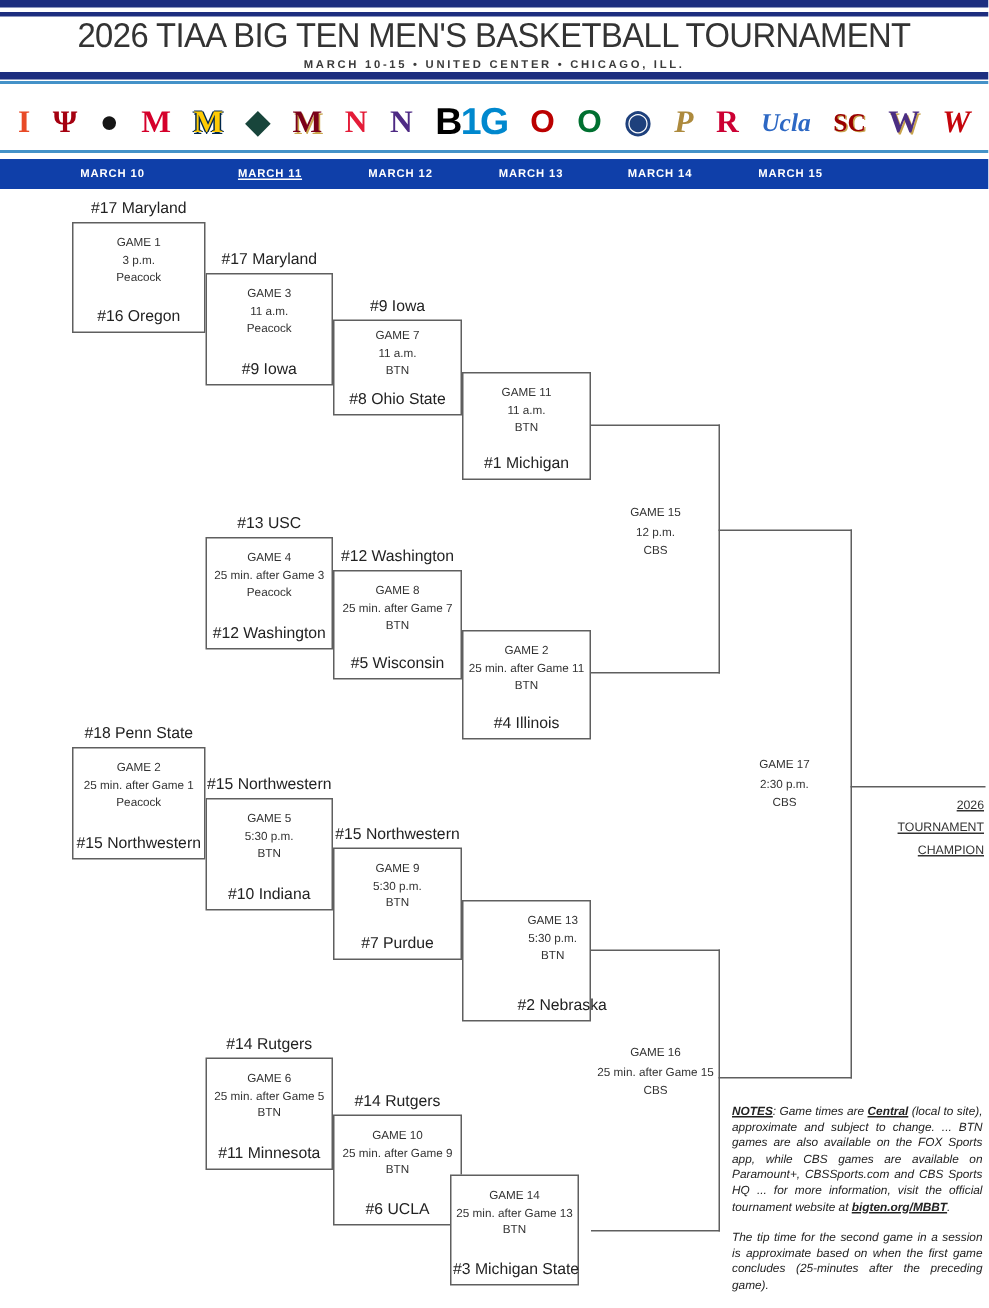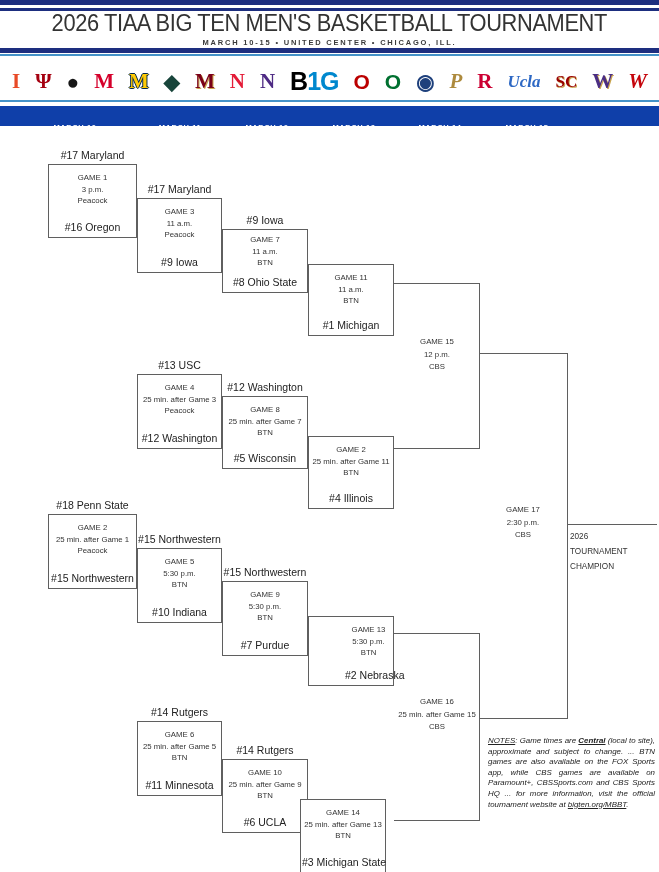--- a/index.html
+++ b/index.html
@@ -30,47 +30,47 @@
   .lg-sans{font-family:"Liberation Sans", sans-serif;}
   .lg-italic{font-style:italic;}
   .lg-outline{text-shadow:-1px 0 #00274C,1px 0 #00274C,0 -1px #00274C,0 1px #00274C;}
   .lg-goldshadow{text-shadow:1px 1px 0 #C9A44C;}
   .lg-b1g{font-size:25px;letter-spacing:-1px;font-family:"Liberation Sans", sans-serif;font-weight:bold;}
   .lg-small{font-size:17px;}
   
   .datebar{position:absolute;top:106px;left:0;width:659px;height:20px;background:#0F3FA9;}
   .datebar span{
     position:absolute;top:0;transform:translateX(-50%);line-height:20px;
-    color:#fff;font-size:7.5px;font-weight:bold;letter-spacing:0.6px;white-space:nowrap;margin-top:12px;
+    color:#fff;font-size:7.5px;font-weight:bold;letter-spacing:0.6px;white-space:nowrap;
   }
   
   .game{position:absolute;}
   .team-label{
     height:16px;line-height:15px;text-align:center;font-size:10.5px;color:#222;
-    white-space:nowrap;overflow:visible;margin-top:16px;
+    white-space:nowrap;overflow:visible;
   }
   .gbox{
     border:1.3px solid #5F5F5F;background:#fff;box-sizing:border-box;
     display:flex;flex-direction:column;justify-content:space-between;
     padding:7px 1px 3px 1px;
   }
   .ginfo{text-align:center;font-size:7.8px;line-height:11.5px;color:#333;white-space:nowrap;}
   .team-bottom{text-align:center;font-size:10.5px;color:#222;white-space:nowrap;line-height:13px;}
   .hline{position:absolute;height:1.3px;background:#5F5F5F;}
   .vline{position:absolute;width:1.3px;background:#5F5F5F;}
   .ftext{position:absolute;text-align:center;font-size:7.8px;line-height:12.5px;color:#333;white-space:nowrap;}
-  .champ{position:absolute;text-align:left;font-size:8.2px;line-height:15px;color:#333;}
+  .champ{position:absolute;text-align:right;font-size:8.2px;line-height:15px;color:#333;text-decoration:underline;}
   
   .notes{
     position:absolute;left:488px;top:736px;width:167px;
     font-style:italic;font-size:7.9px;line-height:10.6px;color:#222;
     text-align:justify;
   }
   .notes .p2{margin-top:10px;}
-  .u{text-decoration:underline;}
+  .u{text-decoration:underline;font-weight:bold;}
   .b{font-weight:bold;}
 </style>
 </head>
 <body>
 
 <div class="bar" style="top:0;height:5px;"></div>
 <div class="bar" style="top:8px;height:2.5px;"></div>
 <div class="title"><span>2026 TIAA BIG TEN MEN'S BASKETBALL TOURNAMENT</span></div>
 <div class="subtitle">MARCH 10-15 • UNITED CENTER • CHICAGO, ILL.</div>
 <div class="bar" style="top:48px;height:5px;"></div>
@@ -247,21 +247,21 @@
       <div>GAME 2</div>
       <div>25 min. after Game 11</div>
       <div>BTN</div>
     </div>
     <div class="team-bottom">#4 Illinois</div>
   </div>
 </div>
 
 <div class="game" style="left:308px;top:584px;width:86px;">
   <div class="team-label"></div>
-  <div class="gbox" style="height:70px;padding-left:36px;">
+  <div class="gbox" style="height:81px;padding-left:36px;">
     <div class="ginfo">
       <div>GAME 13</div>
       <div>5:30 p.m.</div>
       <div>BTN</div>
     </div>
     <div class="team-bottom">#2 Nebraska</div>
   </div>
 </div>
 
 <div class="game" style="left:300px;top:767px;width:86px;">
@@ -303,13 +303,14 @@
   <div>CBS</div>
 </div>
 <div class="champ" style="left:570px;top:529px;width:86px;">
   <div>2026</div>
   <div>TOURNAMENT</div>
   <div>CHAMPION</div>
 </div>
 
 <div class="notes">
   <div class="p1"><span class="u">NOTES</span><span>: Game times are </span><span class="u b">Central</span><span> (local to site), approximate and subject to change. ... BTN games are also available on the FOX Sports app, while CBS games are available on Paramount+, CBSSports.com and CBS Sports HQ ... for more information, visit the official tournament website at </span><span class="u">bigten.org/MBBT</span><span>.</span></div>
+  <div class="p2">The tip time for the second game in a session is approximate based on when the first game concludes (25-minutes after the preceding game).</div>
 </div>
 
 </body></html>

